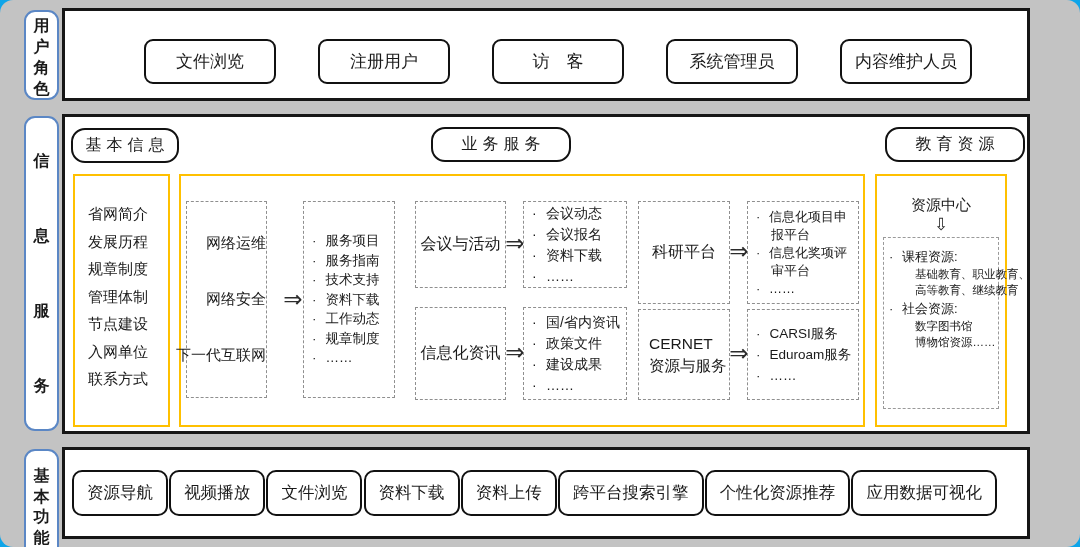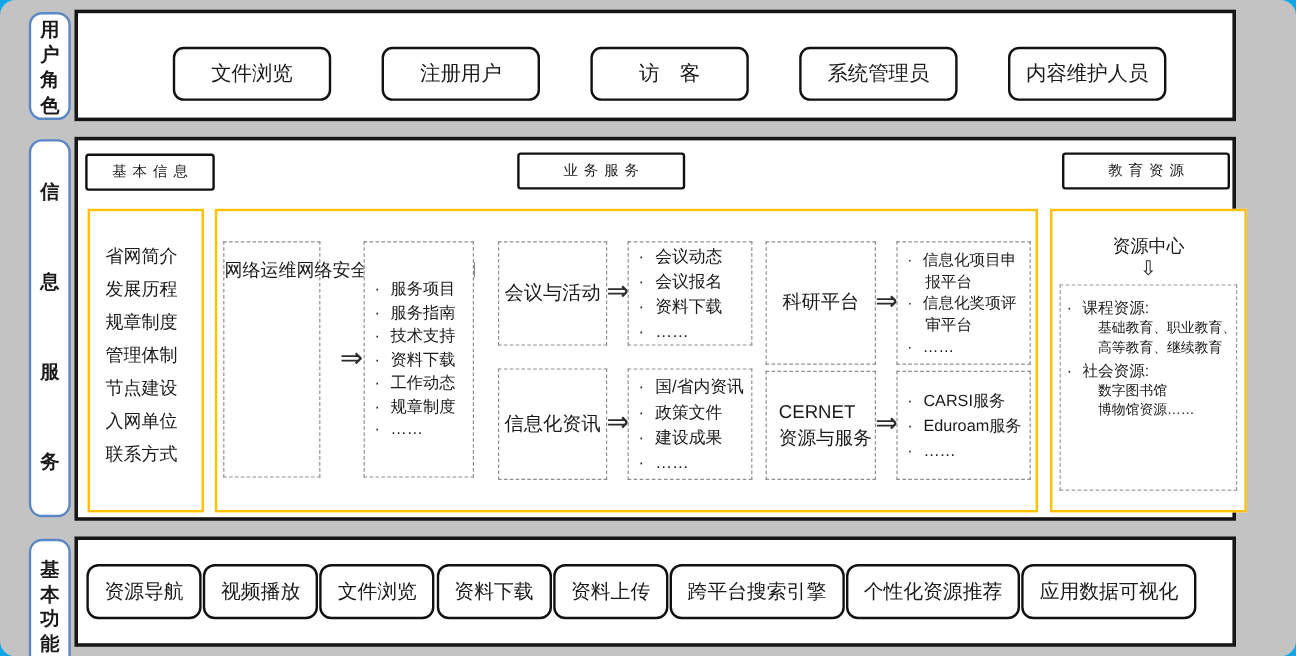--- a/index.html
+++ b/index.html
@@ -28,35 +28,35 @@
 
   
   .role-row { display: flex; justify-content: center; align-items: center; gap: 42px; height: 100%; padding-top: 14px; padding-left: 24px; }
   .role-box {
     border: 2.5px solid #111; border-radius: 9px; background: #fff;
     width: 132px; padding: 9px 0; text-align: center; font-size: 17px; white-space: nowrap;
   }
 
   
   .hdr {
-    position: absolute; background: #fff; border: 2.5px solid #111; border-radius: 3px;
-    font-size: 12px; text-align: center; letter-spacing: 5px; text-indent: 5px;
+    position: absolute; background: #fff; border: 2.5px solid #111; border-radius: 14px;
+    font-size: 16px; text-align: center; letter-spacing: 5px; text-indent: 5px;
     padding: 5px 0; white-space: nowrap;
   }
   .hdr-basic    { left: 6px;   top: 11px; width: 108px; }
   .hdr-business { left: 366px; top: 10px; width: 140px; }
   .hdr-edu      { left: 820px; top: 10px; width: 140px; }
 
   .ybox { position: absolute; top: 57px; height: 253px; background: #fff; border: 2.5px solid #FFC000; }
   .ybox-a { left: 8px;   width: 97px; padding: 24px 0 0 13px; font-size: 15px; line-height: 27.5px; white-space: nowrap; }
   .ybox-b { left: 114px; width: 686px; }
-  .ybox-c { left: 810px; width: 164px; }
+  .ybox-c { left: 810px; width: 132px; }
 
   .dbox { position: absolute; border: 1.6px dashed #8f8f8f; background: #fff; }
-  .c1  { left: 5px;   top: 25px;  width: 81px;  height: 197px; display: flex; flex-direction: row; justify-content: space-around; align-items: flex-start; padding: 14px 0; font-size: 15px; white-space: nowrap; }
+  .c1  { left: 5px;   top: 25px;  width: 81px;  height: 197px; display: flex; flex-direction: column; justify-content: space-around; align-items: flex-end; padding: 14px 0; font-size: 15px; white-space: nowrap; }
   .c2  { left: 122px; top: 25px;  width: 92px;  height: 197px; }
   .c3a { left: 234px; top: 25px;  width: 91px;  height: 87px; }
   .c3b { left: 234px; top: 131px; width: 91px;  height: 93px; }
   .c4a { left: 342px; top: 25px;  width: 104px; height: 87px; }
   .c4b { left: 342px; top: 131px; width: 104px; height: 93px; }
   .c5a { left: 457px; top: 25px;  width: 92px;  height: 103px; }
   .c5b { left: 457px; top: 133px; width: 92px;  height: 91px; }
   .c6a { left: 566px; top: 25px;  width: 112px; height: 103px; }
   .c6b { left: 566px; top: 133px; width: 112px; height: 91px; }
 

